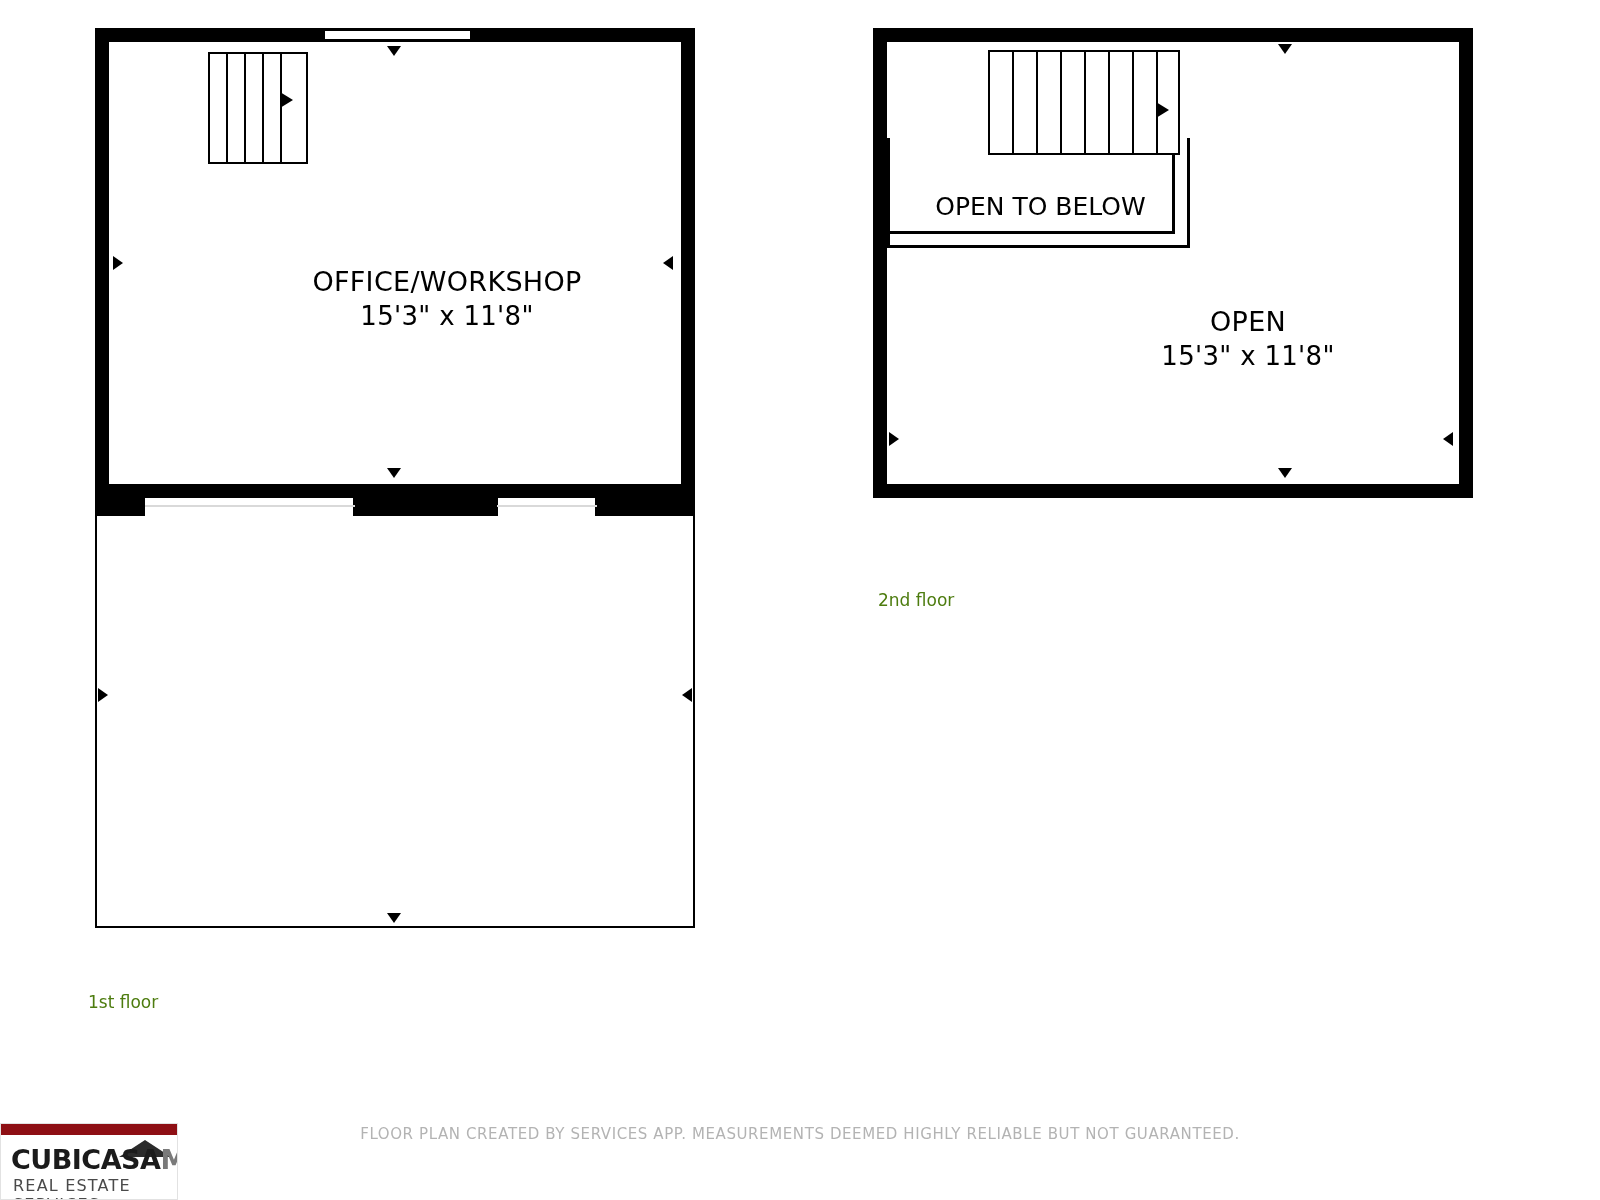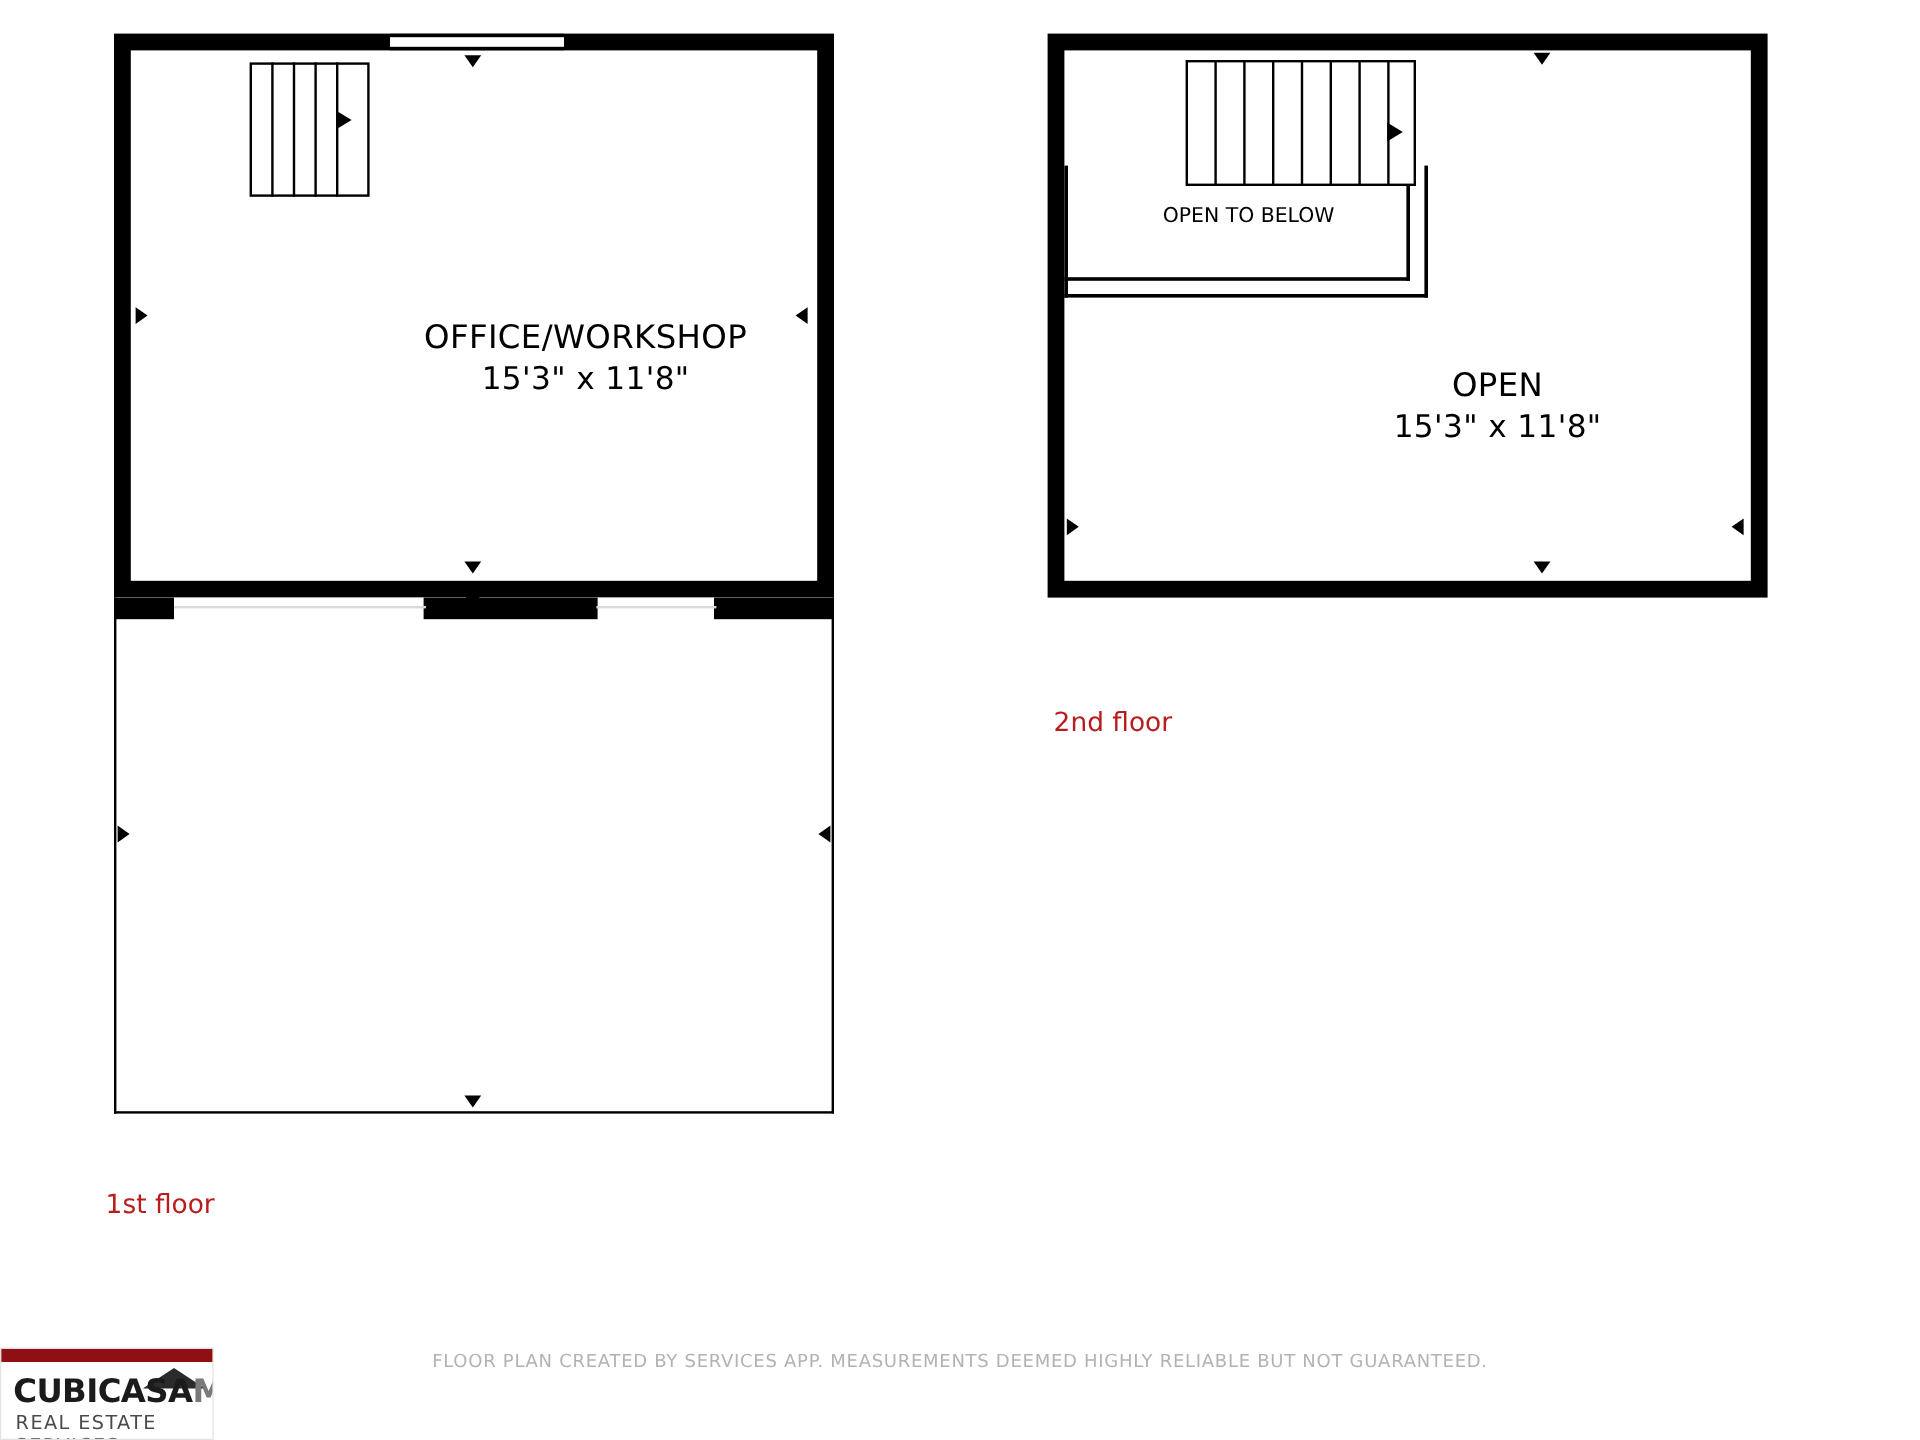--- a/index.html
+++ b/index.html
@@ -179,39 +179,39 @@
     white-space: nowrap;
   }
   .room-label .name {
     font-size: 27px;
     letter-spacing: 0.3px;
   }
   .room-label .dims {
     font-size: 26px;
     letter-spacing: 0.3px;
   }
-  #label-office { left: 0; top: 237px; width: 704px; margin-left: 41px; }
+  #label-office { left: 0; top: 237px; width: 704px; }
   #label-patio  { left: 0; top: 650px; width: 600px; }
   #label-loft   { left: 150px; top: 277px; width: 450px; }
 
   #label-open-below {
     position: absolute;
     left: 30px;
-    top: 142px;
+    top: 164px;
     width: 275px;
     text-align: center;
-    font-size: 17px;
+    font-size: 25px;
     color: #000000;
     white-space: nowrap;
   }
 
   .floor-caption {
     position: absolute;
-    font-size: 22px;
-    color: #b91c1c;
+    font-size: 17px;
+    color: #4d7c0f;
   }
   #caption-floor1 { left: 88px; top: 992px; }
   #caption-floor2 { left: 878px; top: 590px; }
 
   
   .arrow {
     position: absolute;
     width: 0;
     height: 0;
   }

